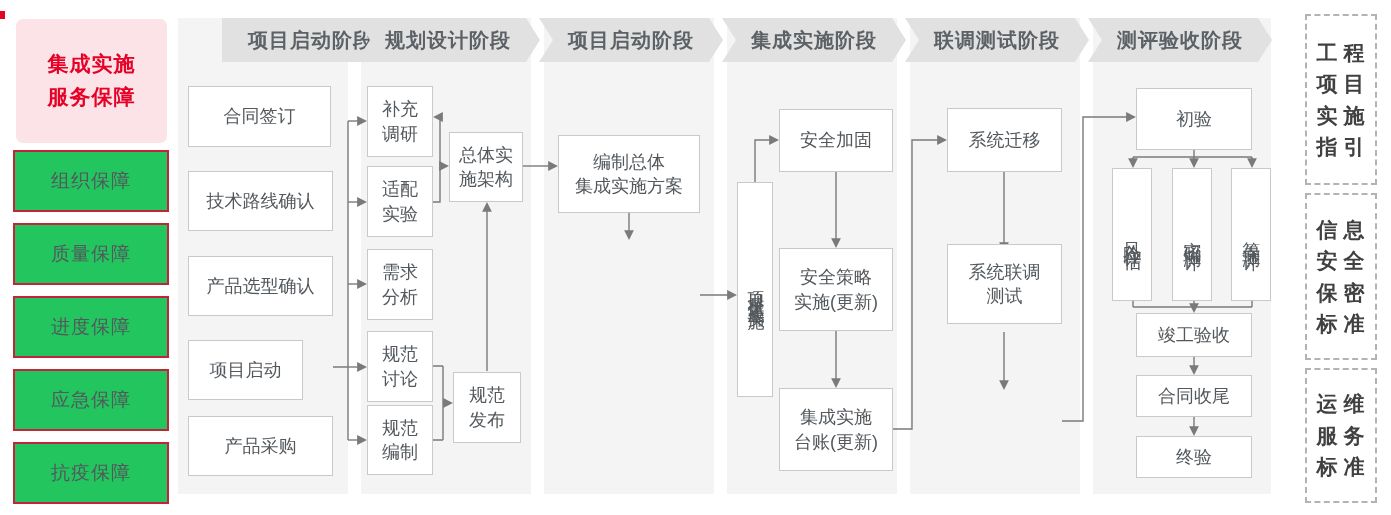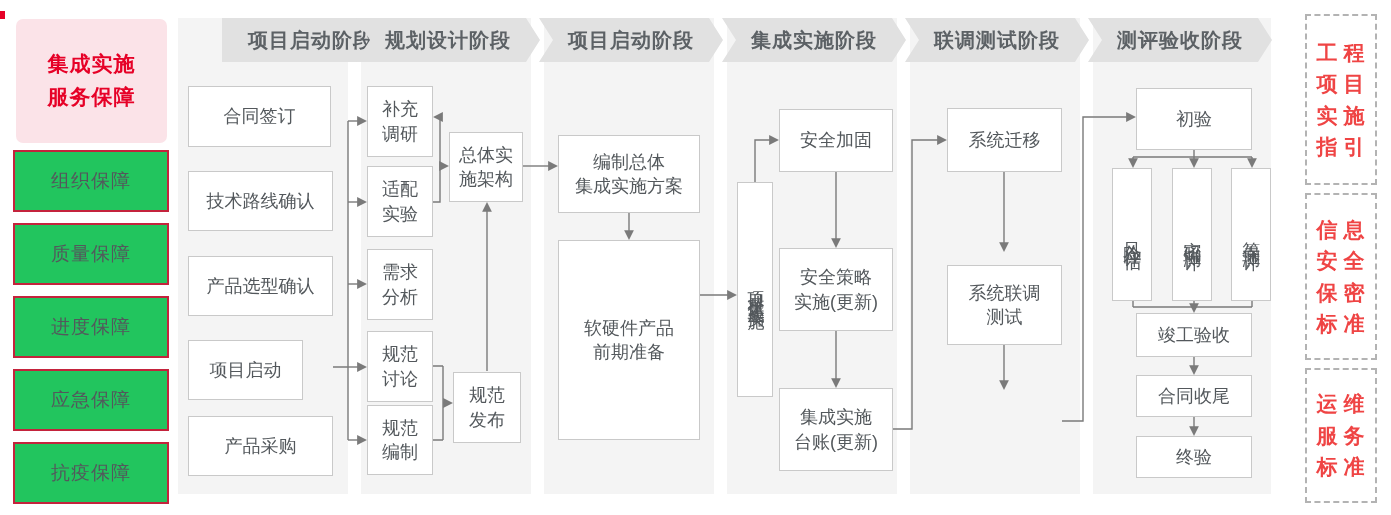--- a/index.html
+++ b/index.html
@@ -47,21 +47,21 @@
     display:flex;align-items:center;justify-content:center;text-align:center;
     color:var(--text-dark);font-size:18px;line-height:1.35;white-space:pre-line;
   }
   .vbox{writing-mode:vertical-rl;text-orientation:upright;letter-spacing:4px;}
   .vbox.tall{font-size:17px;letter-spacing:3px;}
   
   .dash-box{
     position:absolute;left:1305px;width:72px;background:#fff;
     border:2px dashed #b3b3b3;box-sizing:border-box;
     display:flex;align-items:center;justify-content:center;text-align:center;
-    font-weight:bold;font-size:21px;color:#ef4444;line-height:1.5;
+    font-weight:bold;font-size:21px;color:#404040;line-height:1.5;
     white-space:pre-line;letter-spacing:6px;padding-left:5px;
   }
   .wires{position:absolute;left:0;top:0;width:1391px;height:515px;pointer-events:none;}
 </style>
 </head>
 <body>
 
 <div class="canvas">
 
   <div class="red-frag"></div>
@@ -155,32 +155,30 @@
 讨论</div>
   <div class="box" style="left:367px;top:405px;width:66px;height:70px">规范
 编制</div>
   <div class="box" style="left:449px;top:132px;width:74px;height:70px">总体实
 施架构</div>
   <div class="box" style="left:453px;top:372px;width:68px;height:71px">规范
 发布</div>
 
   <div class="box" style="left:558px;top:135px;width:142px;height:78px">编制总体
 集成实施方案</div>
-  <div class="box" style="left:558px;top:240px;width:142px;height:200px">软硬件产品
-前期准备</div>
 
   <div class="box vbox tall" style="left:737px;top:182px;width:36px;height:215px">项目整体集成实施</div>
   <div class="box" style="left:779px;top:109px;width:114px;height:63px">安全加固</div>
   <div class="box" style="left:779px;top:248px;width:114px;height:83px">安全策略
 实施(更新)</div>
   <div class="box" style="left:779px;top:388px;width:114px;height:83px">集成实施
 台账(更新)</div>
 
   <div class="box" style="left:947px;top:108px;width:115px;height:64px">系统迁移</div>
-  <div class="box" style="left:947px;top:265px;width:115px;height:80px">系统联调
+  <div class="box" style="left:947px;top:244px;width:115px;height:80px">系统联调
 测试</div>
 
   <div class="box" style="left:1136px;top:88px;width:116px;height:62px">初验</div>
   <div class="box vbox" style="left:1112px;top:168px;width:40px;height:133px;font-size:18px">风险评估</div>
   <div class="box vbox" style="left:1172px;top:168px;width:40px;height:133px;font-size:18px">密码测评</div>
   <div class="box vbox" style="left:1231px;top:168px;width:40px;height:133px;font-size:18px">等保测评</div>
   <div class="box" style="left:1136px;top:313px;width:116px;height:44px">竣工验收</div>
   <div class="box" style="left:1136px;top:375px;width:116px;height:42px">合同收尾</div>
   <div class="box" style="left:1136px;top:436px;width:116px;height:42px">终验</div>
 

